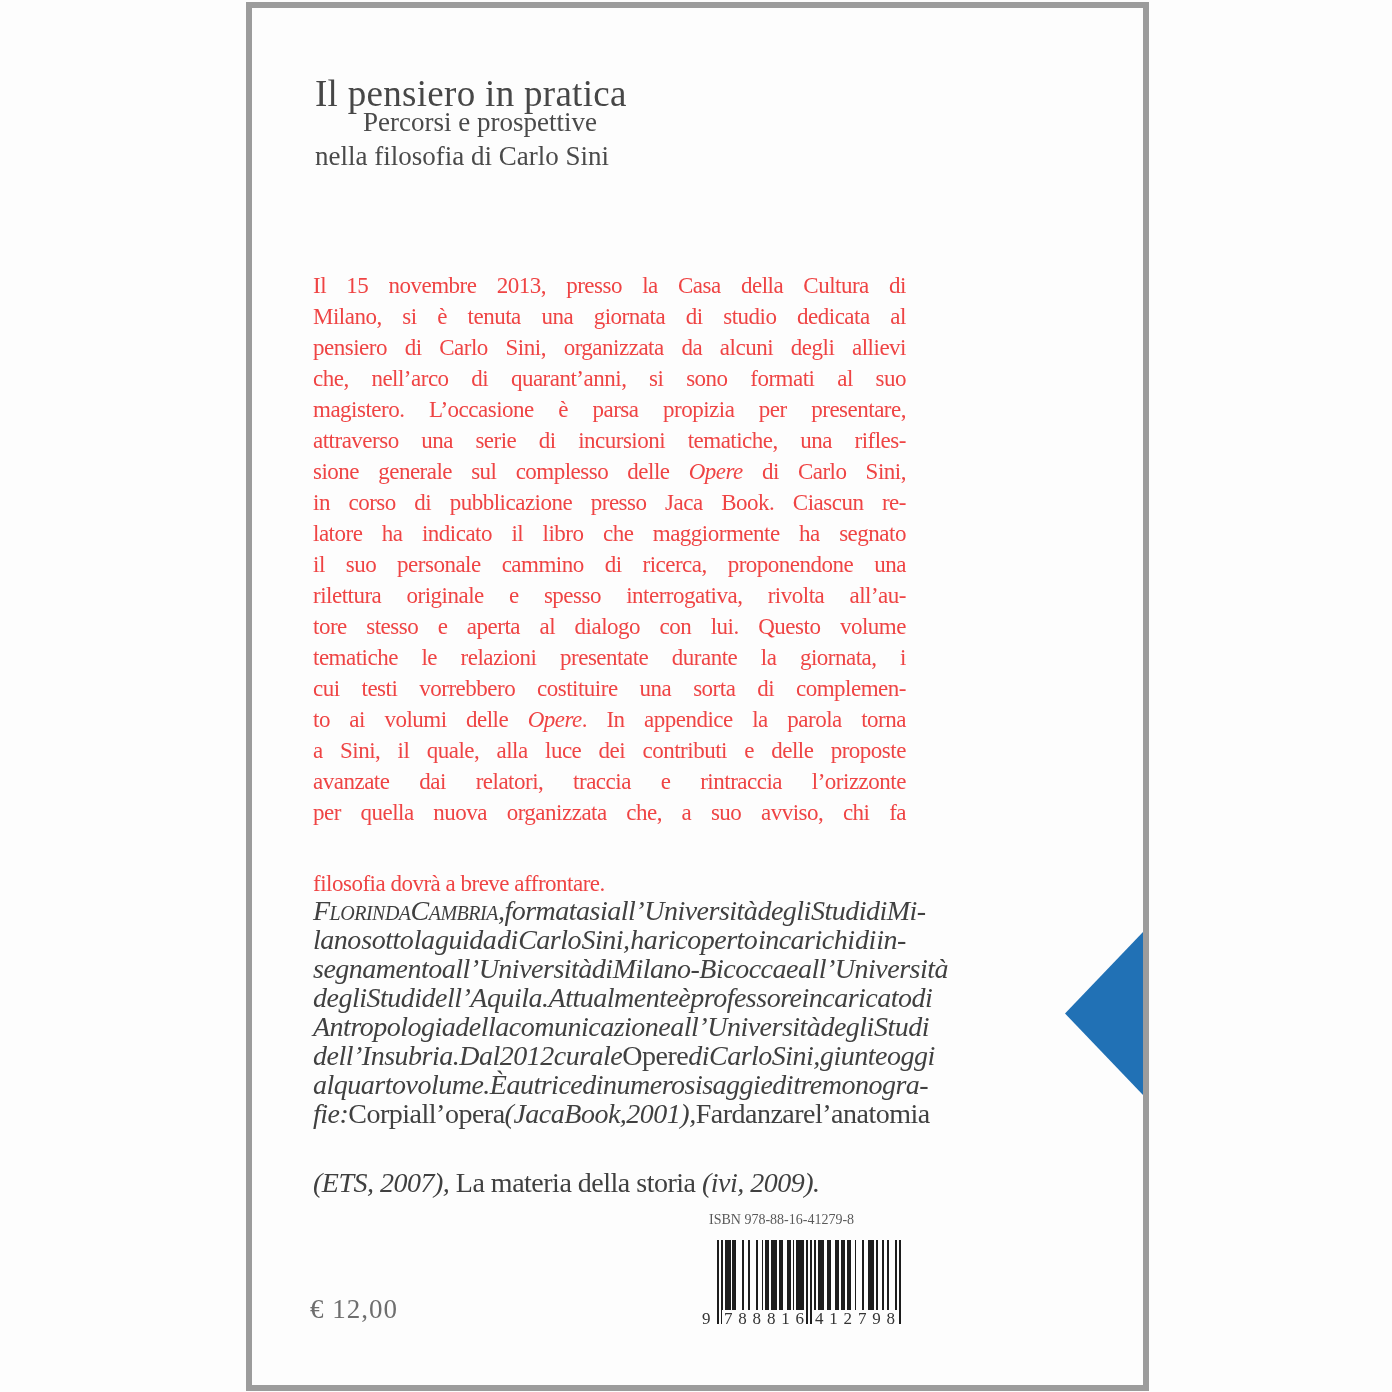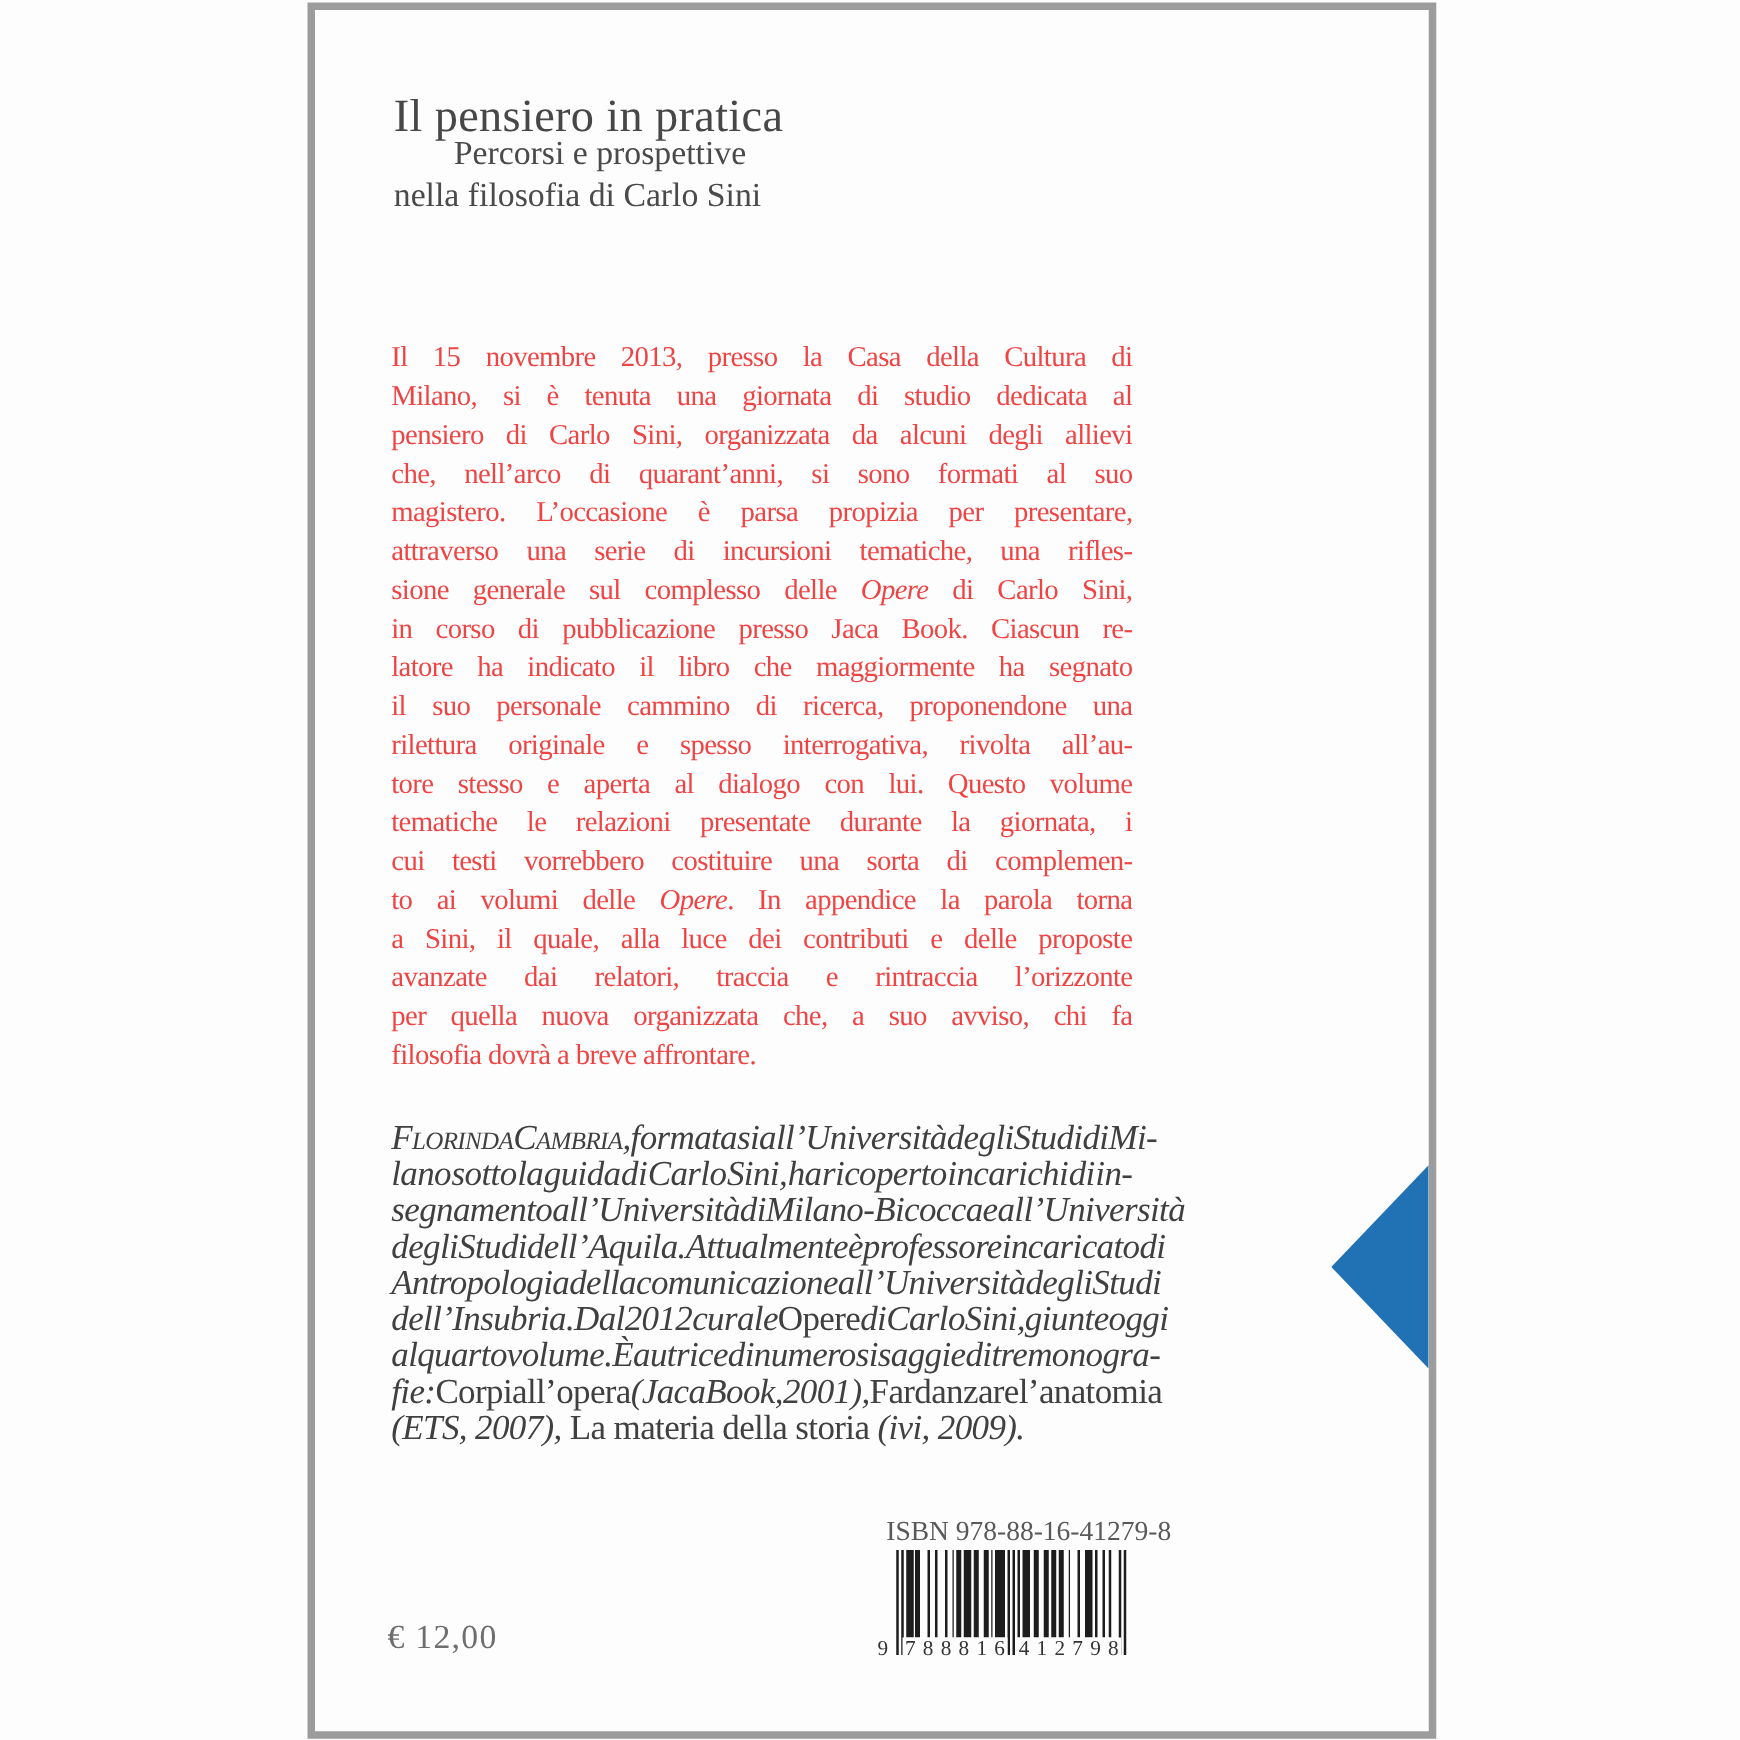--- a/index.html
+++ b/index.html
@@ -25,33 +25,33 @@
   .blurb{
     position:absolute;left:313px;top:270px;width:593px;
     font-size:23px;line-height:31px;color:#ef4444;letter-spacing:-0.5px;
   }
   .bio{
     position:absolute;left:313px;top:896px;width:593px;
     font-size:28px;line-height:29px;color:#404040;letter-spacing:-0.5px;
     font-style:italic;
   }
   .line{display:flex;justify-content:space-between;}
-  .line.nj{display:block;}
+  .line.nj{display:block;margin-top:40px;}
   .w{white-space:pre;}
   .st-r{font-style:normal;}
   .st-i{font-style:italic;}
   .st-sc{font-style:italic;font-variant:small-caps;}
   .arrow{
     position:absolute;left:1065px;top:932px;width:78px;height:163px;
     background:#2171b5;
     clip-path:polygon(0 50%,100% 0,100% 100%);
   }
   .isbn-label{
-    position:absolute;left:709px;top:1212px;width:200px;text-align:right;
-    font-size:22px;color:#595959;white-space:nowrap;
+    position:absolute;left:709px;top:1212px;width:200px;text-align:left;
+    font-size:14px;color:#595959;white-space:nowrap;
   }
   .barcode{position:absolute;left:717px;top:1240px;width:184px;height:90px;}
   .bars{position:absolute;left:0;top:0;width:100%;height:100%;}
   .bar{position:absolute;top:0;background:#1d1d1d;}
   .bcg{
     position:absolute;top:70px;height:18px;line-height:18px;
     background:#fdfdfd;display:flex;justify-content:space-between;
     font-size:17px;color:#333;z-index:2;padding:0 2px;box-sizing:border-box;
   }
   #bcg1{left:5px;width:84px;}

